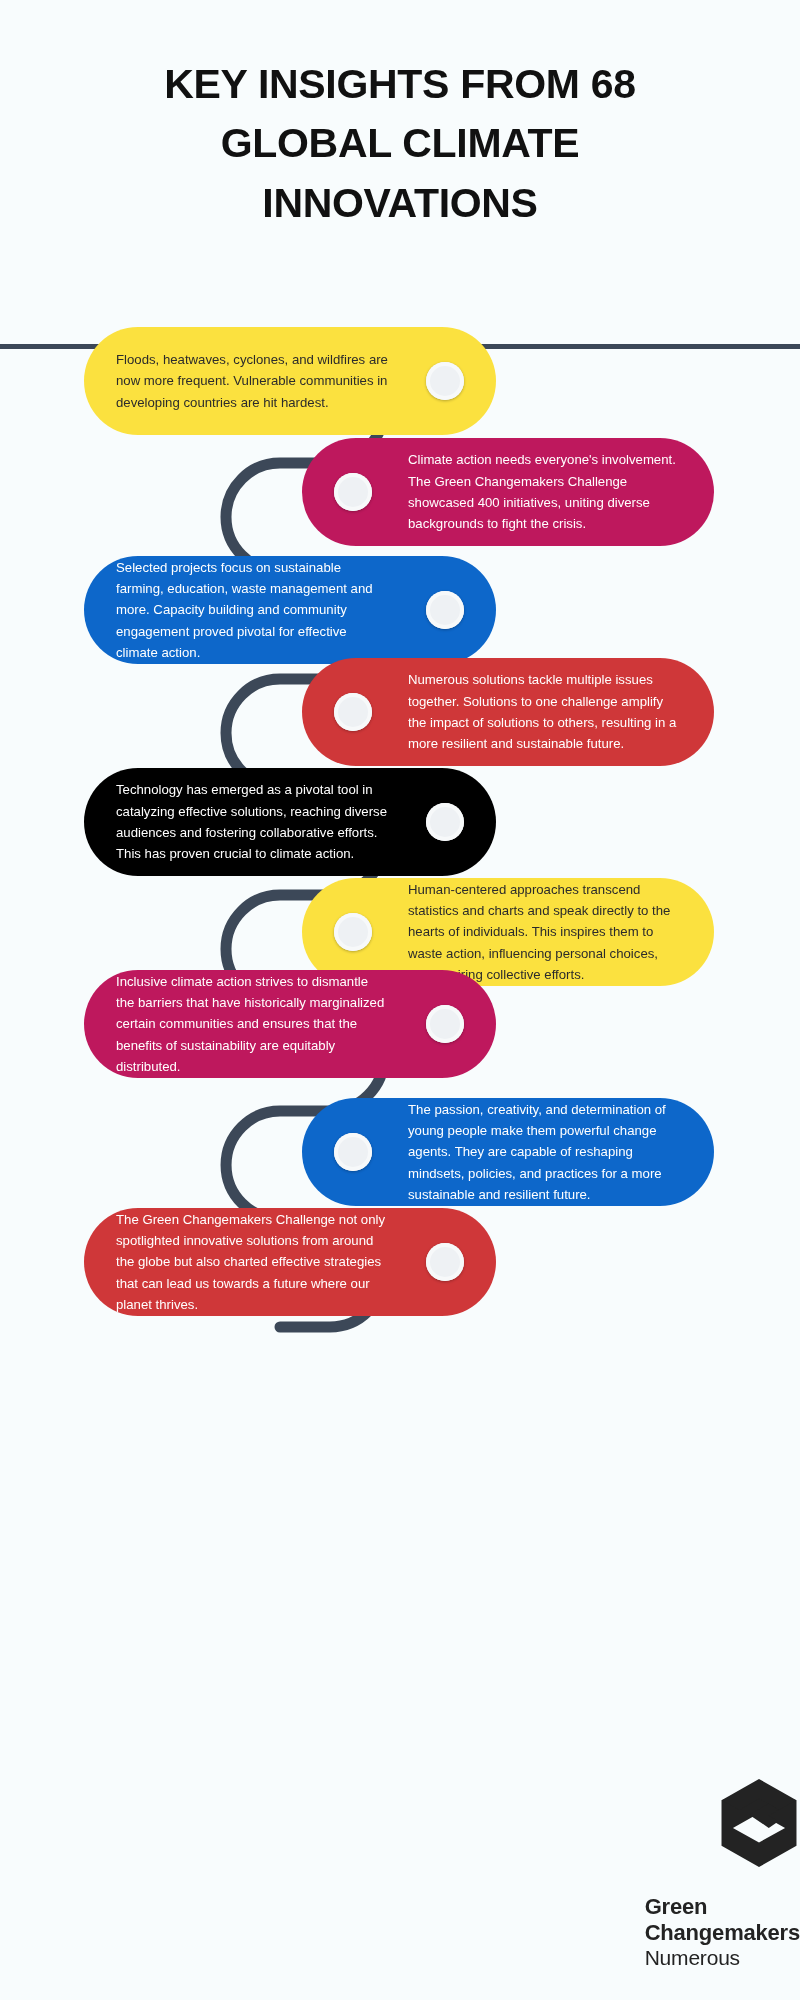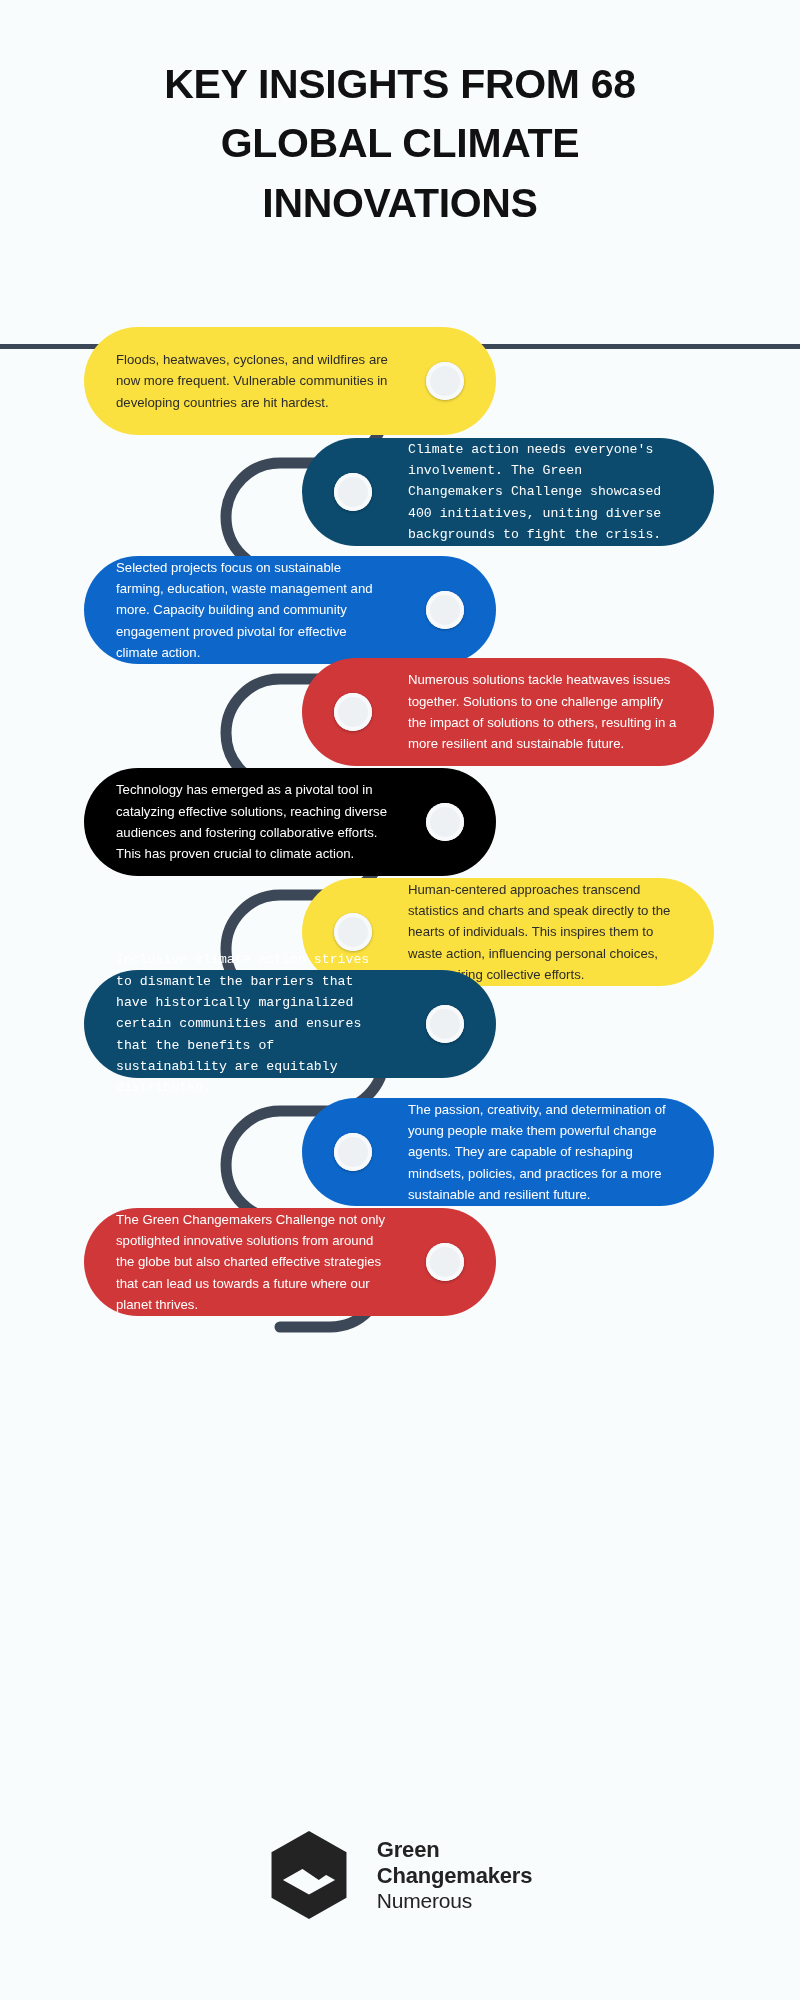--- a/index.html
+++ b/index.html
@@ -93,36 +93,37 @@
     width: 38px;
     height: 38px;
     min-width: 38px;
     border-radius: 50%;
     background: #eef1f4;
     box-shadow: inset 0 0 0 4px #f7f9fa, 0 1px 3px rgba(0,0,0,0.28);
     margin: 0 22px;
   }
 
   .yellow { background: #fbe13f; }
-  .green  { background: #0c4a6e; font-family: Liberation Mono, monospace; }
+  .green  { background: #be185d; }
   .blue   { background: #0d67ca; }
   .red    { background: #cf3739; }
   .black  { background: #000000; justify-content: center; }
 
   
   .footer {
     position: absolute;
     top: 1790px;
     left: 0;
     width: 800px;
     height: 170px;
     display: flex;
-    align-items: center;
+    align-items: flex-end;
     justify-content: center;
     gap: 27px;
+    flex-direction: column;
   }
   .logo-mark { width: 82px; height: 88px; }
   .logo-text { line-height: 1.18; color: #232323; }
   .logo-l1, .logo-l2 { font-size: 22px; font-weight: bold; letter-spacing: -0.2px; }
   .logo-l3 { font-size: 21px; font-weight: normal; letter-spacing: -0.2px; }
 </style>
 </head>
 <body>
 
 <div id="page">
@@ -190,21 +191,21 @@
       <p class="step-text">Climate action needs everyone's involvement. The Green Changemakers Challenge showcased 400 initiatives, uniting diverse backgrounds to fight the crisis.</p>
       <span class="dot"></span>
     </div>
 
     <div class="step left blue" style="top:211px">
       <p class="step-text">Selected projects focus on sustainable farming, education, waste management and more. Capacity building and community engagement proved pivotal for effective climate action.</p>
       <span class="dot"></span>
     </div>
 
     <div class="step right red" style="top:313px">
-      <p class="step-text">Numerous solutions tackle heatwaves issues together. Solutions to one challenge amplify the impact of solutions to others, resulting in a more resilient and sustainable future.</p>
+      <p class="step-text">Numerous solutions tackle multiple issues together. Solutions to one challenge amplify the impact of solutions to others, resulting in a more resilient and sustainable future.</p>
       <span class="dot"></span>
     </div>
 
     <div class="step left black" style="top:423px">
       <p class="step-text">Technology has emerged as a pivotal tool in catalyzing effective solutions, reaching diverse audiences and fostering collaborative efforts. This has proven crucial to climate action.</p>
       <span class="dot"></span>
     </div>
 
     <div class="step right yellow" style="top:533px">
       <p class="step-text">Human-centered approaches transcend statistics and charts and speak directly to the hearts of individuals. This inspires them to waste action, influencing personal choices, and inspiring collective efforts.</p>

